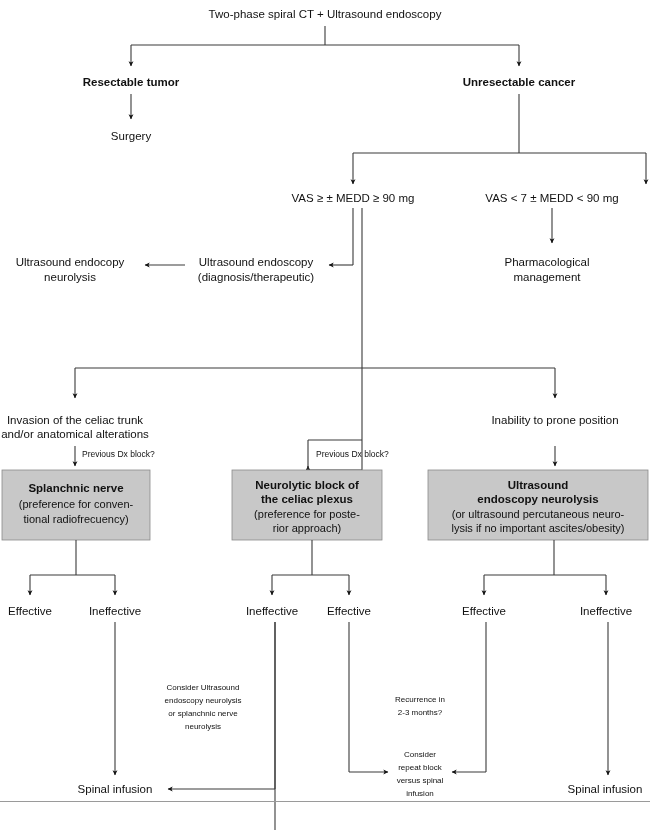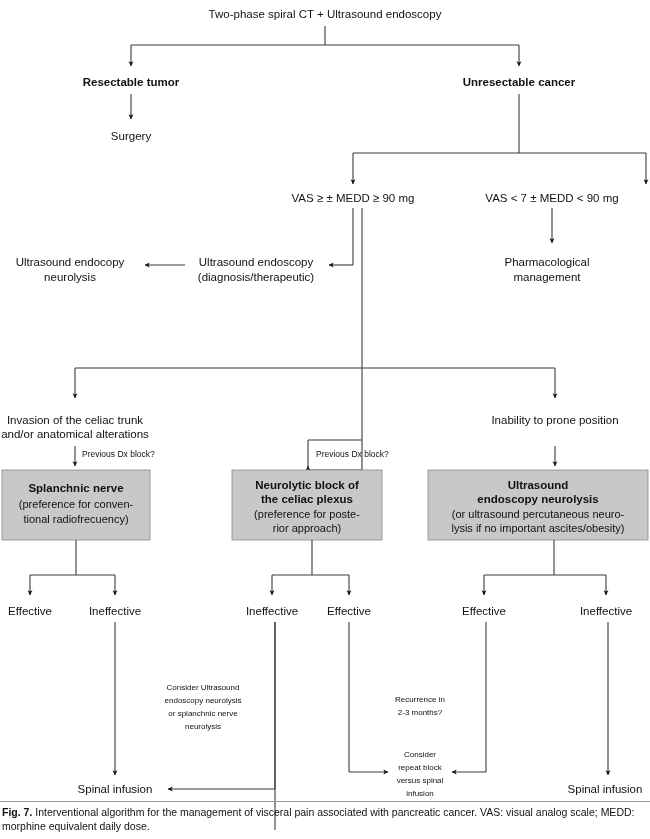--- a/index.html
+++ b/index.html
@@ -247,18 +247,14 @@
     <text class="t-node" x="605" y="793" text-anchor="middle">Spinal infusion</text>
 
     <g>
       <path class="edge" d="M 275 622 L 275 789"></path>
       <path class="edge" d="M 275 789 L 168 789" marker-end="url(#arrow)"></path>
     </g>
   </svg>
 
   <div class="caption-rule"></div>
 
-  <div class="caption">
-    <span class="fignum">Fig. 7.</span>
-    <span>Interventional algorithm for the management of visceral pain associated with pancreatic cancer. VAS: visual analog scale; MEDD: morphine equivalent daily dose.</span>
-  </div>
 
 </div>
 
 </body></html>

